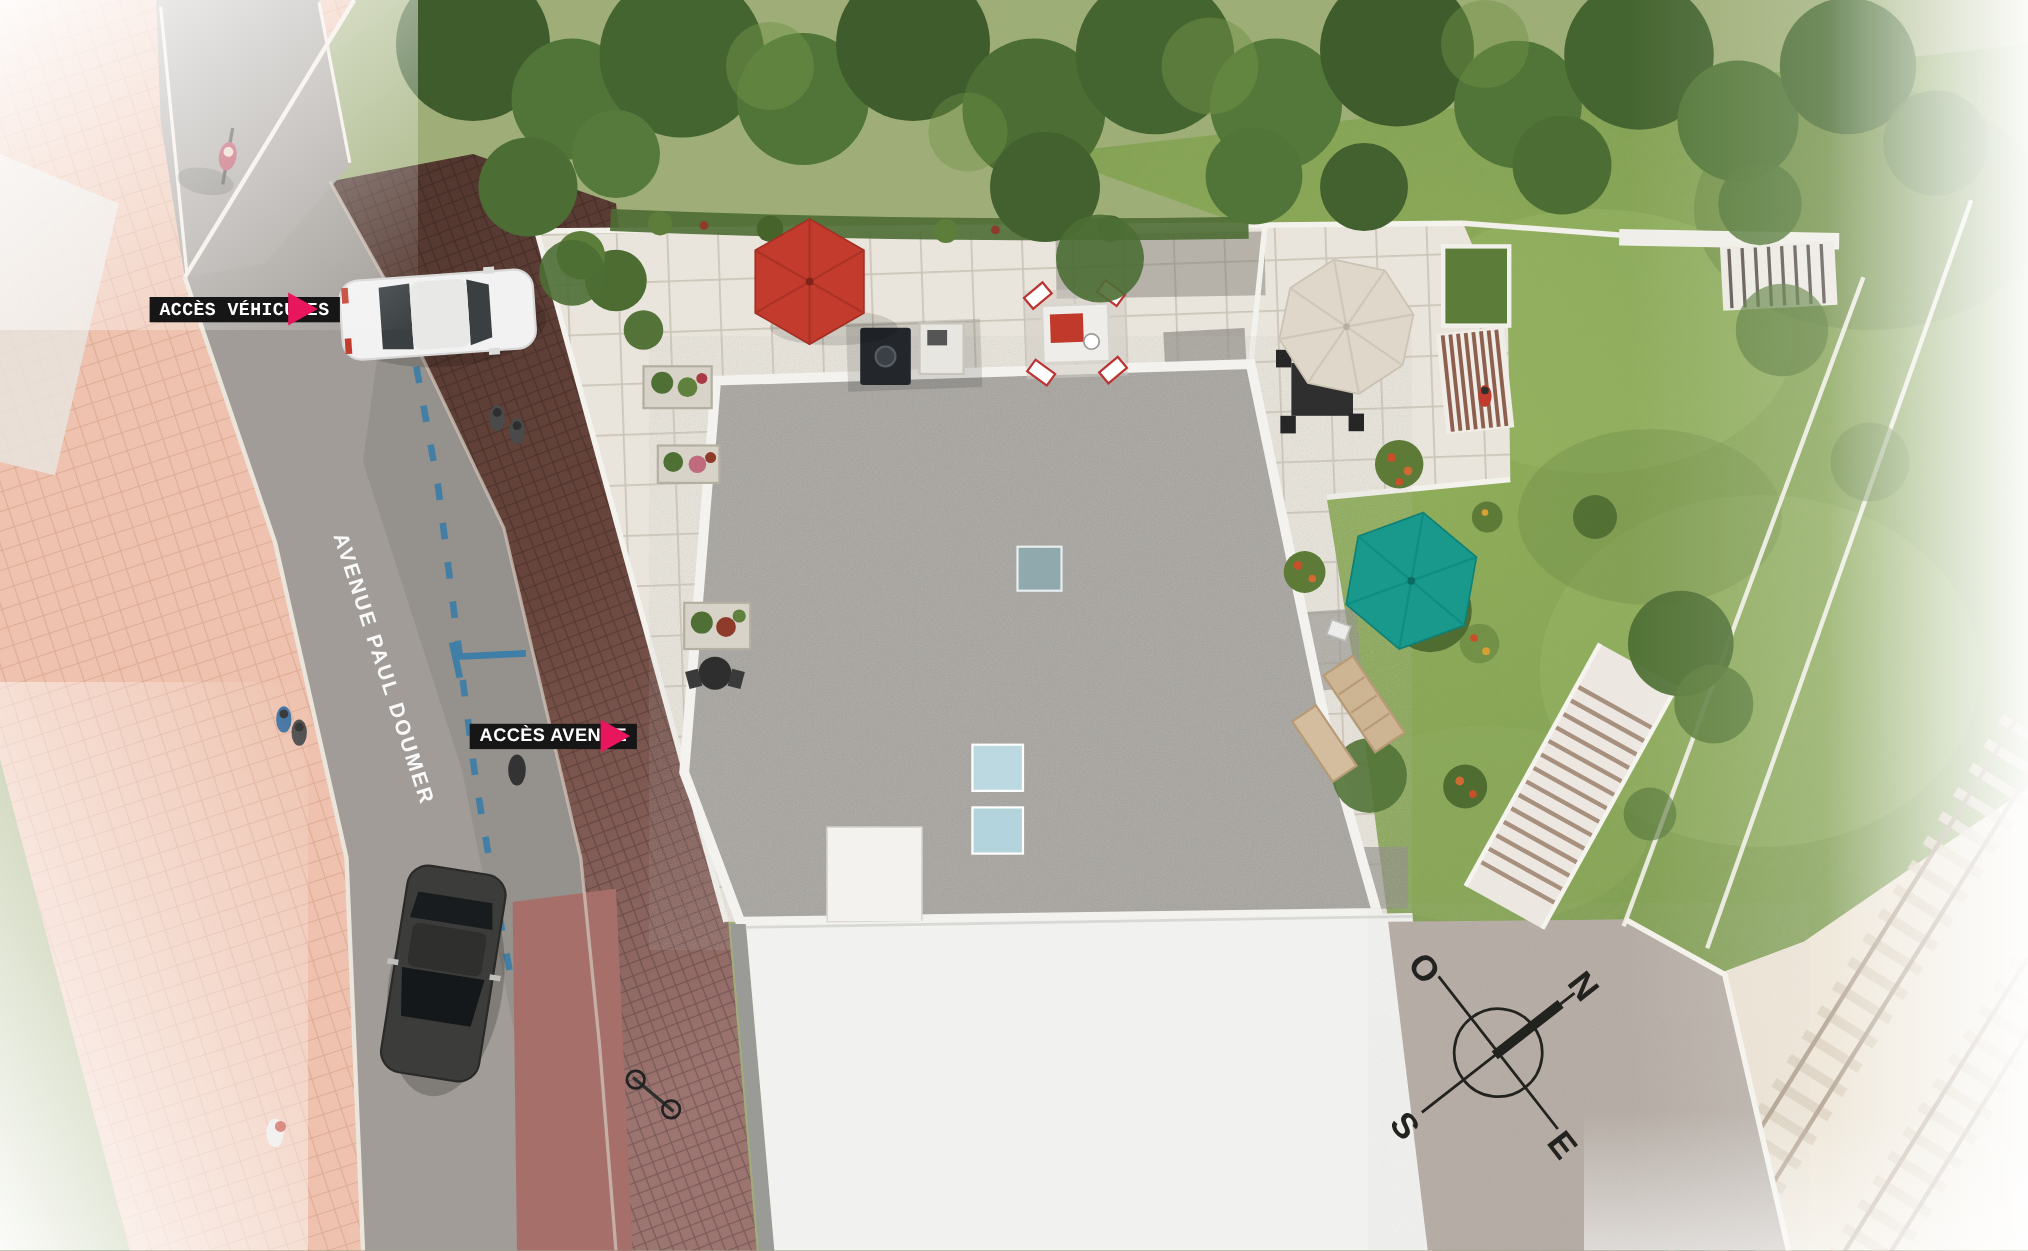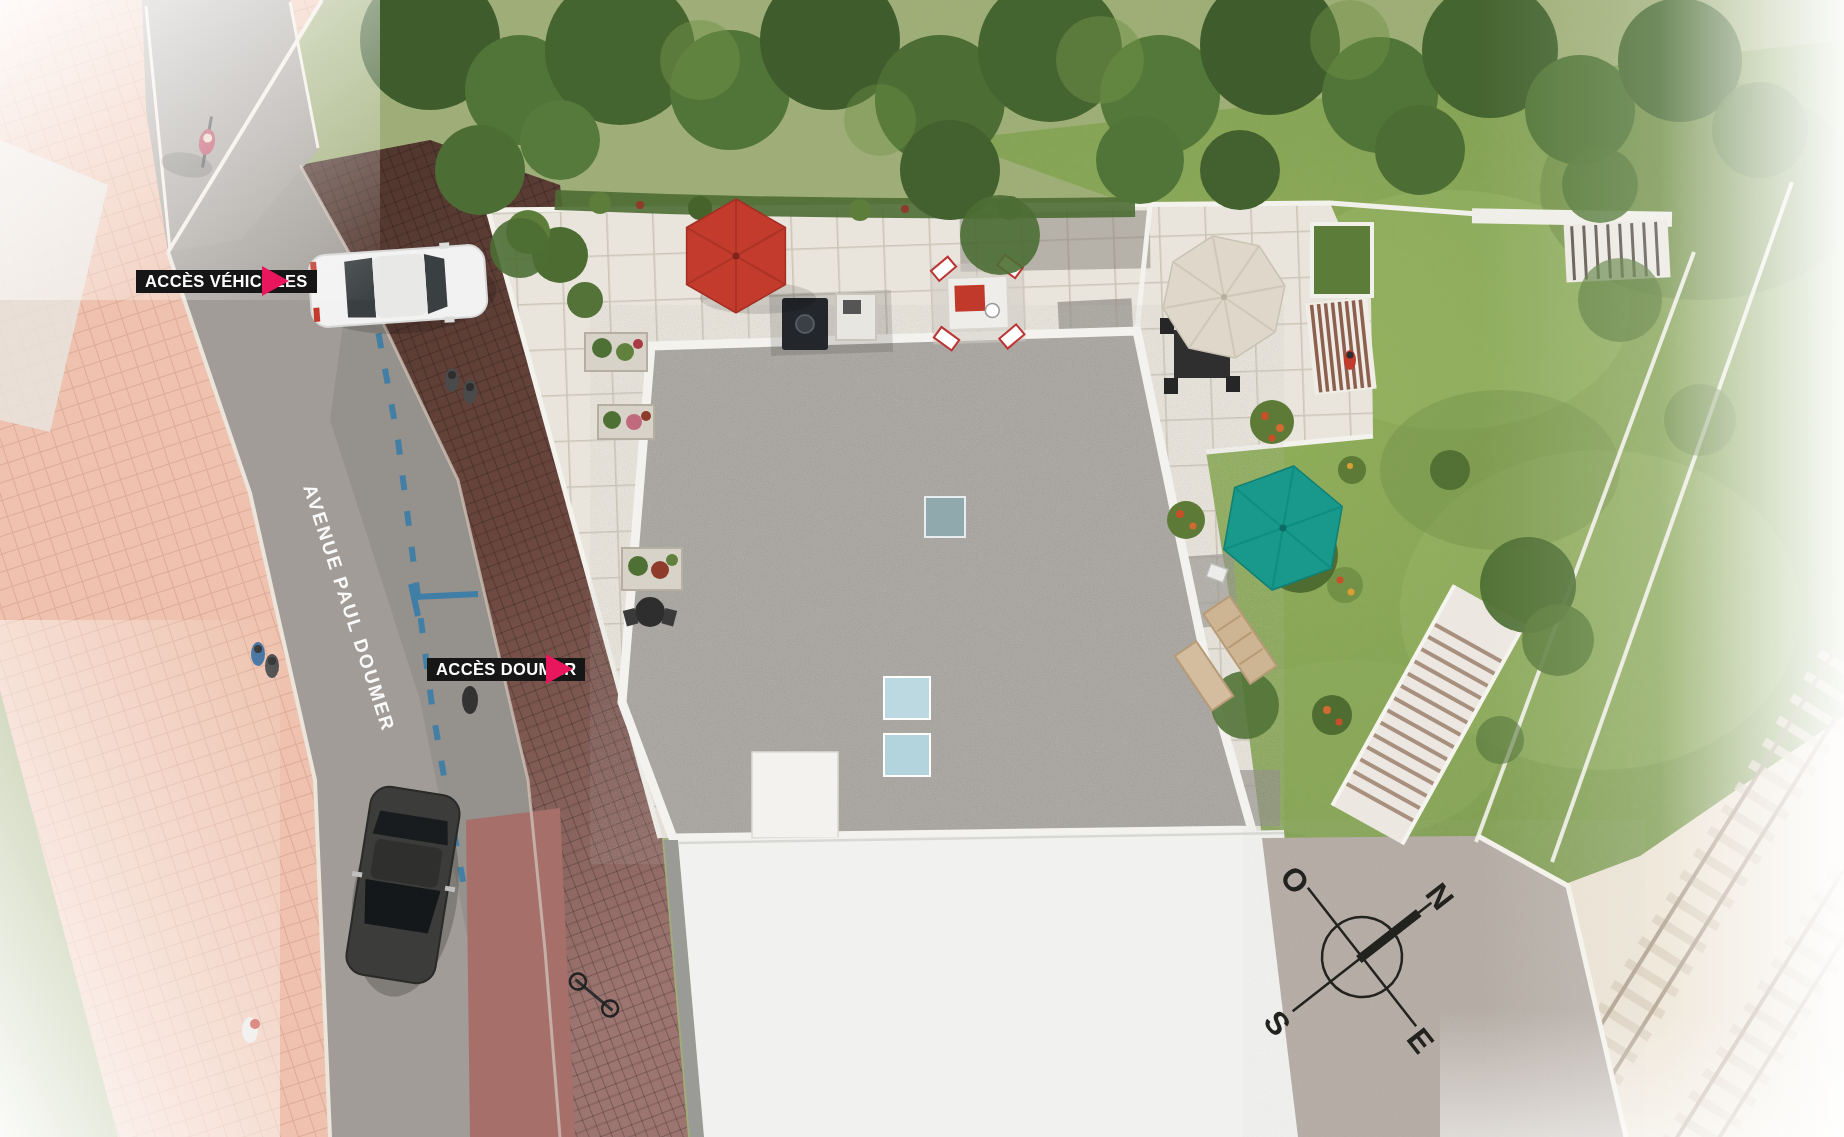--- a/index.html
+++ b/index.html
@@ -398,18 +398,18 @@
 
   <g>
     <rect x="0" y="0" width="380" height="300" fill="url(#gfadeTL)"></rect>
     <rect x="0" y="620" width="280" height="517" fill="url(#gfadeBL)"></rect>
     <rect x="1660" y="0" width="184" height="1137" fill="url(#gfadeR)"></rect>
     <rect x="1480" y="0" width="364" height="1137" fill="url(#gfadeR)" opacity=".45"></rect>
     <rect x="1440" y="1010" width="404" height="127" fill="url(#gfadeB)" opacity=".7"></rect>
   </g>
 </svg>
 
-<div class="tag" style="left:136px;top:270px;">ACCÈS VÉHICULES</div>
+<div class="tag" style="left:136px;top:270px;font-family:Liberation Mono, monospace;">ACCÈS VÉHICULES</div>
 <div class="tri" style="left:262px;top:266px;"></div>
 
-<div class="tag" style="left:427px;top:658px;">ACCÈS DOUMER</div>
+<div class="tag" style="left:427px;top:658px;">ACCÈS AVENUE</div>
 <div class="tri" style="left:546px;top:654px;"></div>
 </div>
 
 </body></html>

